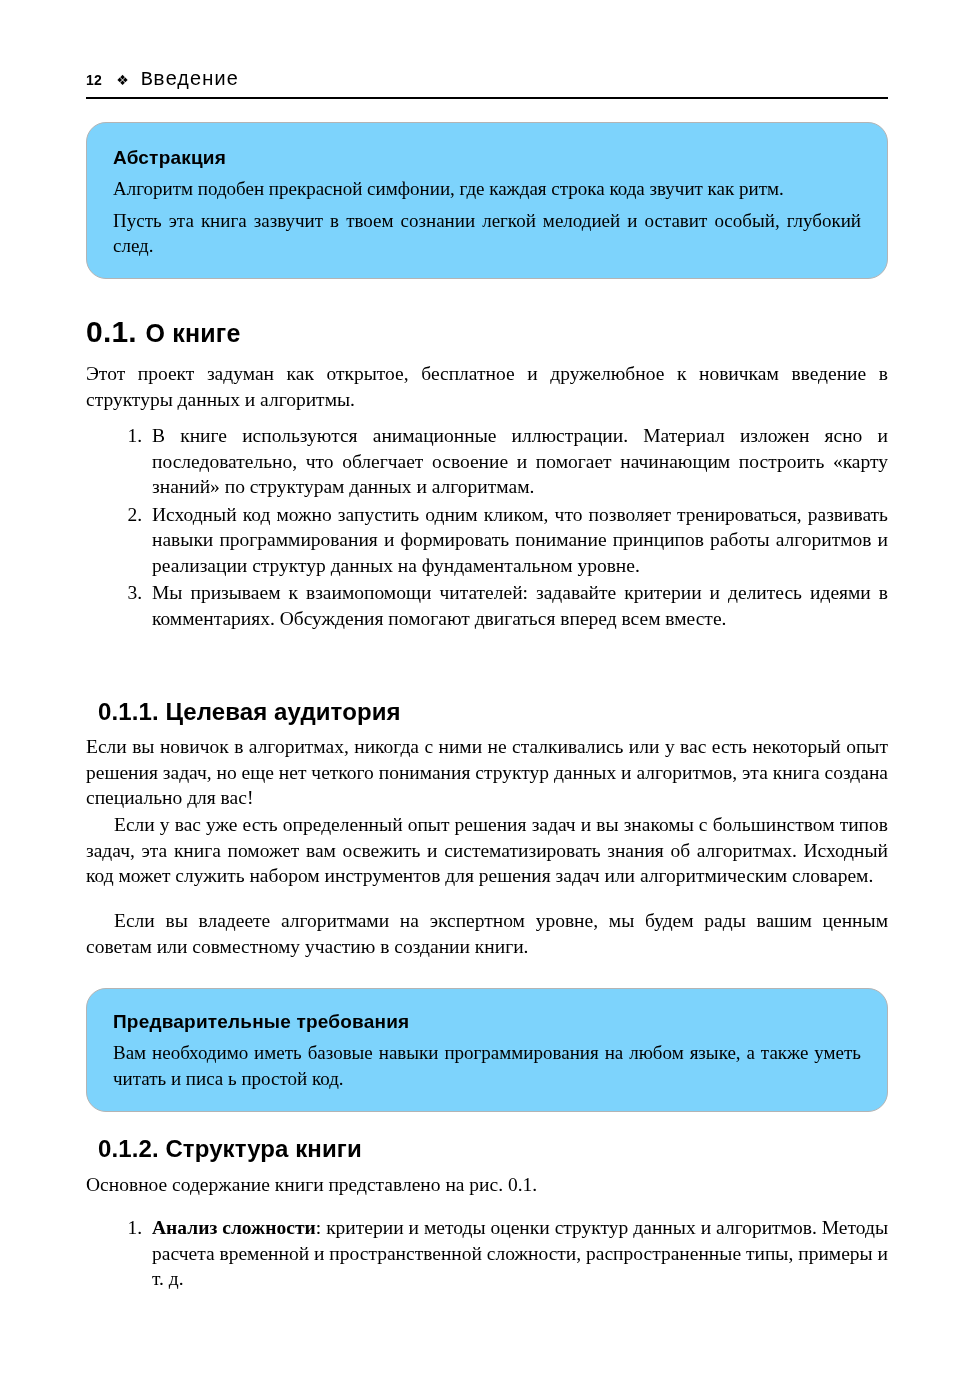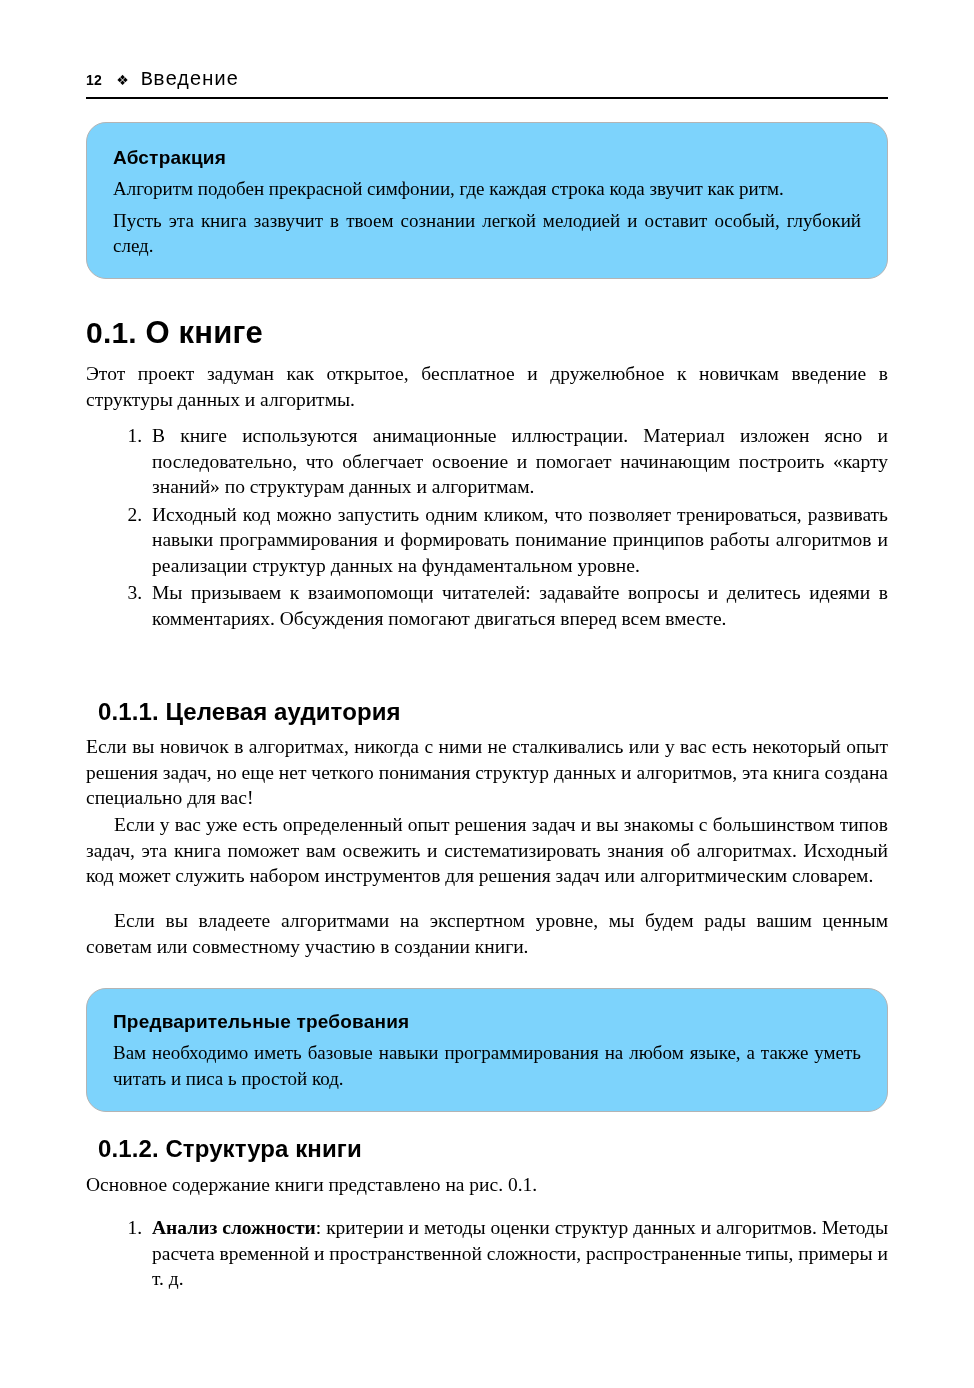--- a/index.html
+++ b/index.html
@@ -93,21 +93,21 @@
   
   h1.sec {
     position: absolute;
     margin: 0;
     font-family: "Liberation Sans", sans-serif;
     font-weight: bold;
     font-size: 30px;
     letter-spacing: 0.2px;
   }
   h1.sec .smallcaps {
-    font-size: 31px;
+    font-size: 25px;
   }
   h2.sub {
     position: absolute;
     margin: 12px;
     font-family: "Liberation Sans", sans-serif;
     font-weight: bold;
     font-size: 24px;
     letter-spacing: 0.1px;
   }
   #h-about { left: 86px; top: 315px; }
@@ -189,21 +189,21 @@
     <li>
       <span class="num">1.</span>
       <span>В книге используются анимационные иллюстрации. Материал изложен ясно и последовательно, что облегчает освоение и помогает начинающим построить «карту знаний» по структурам данных и алгоритмам.</span>
     </li>
     <li>
       <span class="num">2.</span>
       <span>Исходный код можно запустить одним кликом, что позволяет тренироваться, развивать навыки программирования и формировать понимание принципов работы алгоритмов и реализации структур данных на фундаментальном уровне.</span>
     </li>
     <li>
       <span class="num">3.</span>
-      <span>Мы призываем к взаимопомощи читателей: задавайте вопросы и делитесь идеями в комментариях. Обсуждения помогают двигаться вперед всем вместе.</span>
+      <span>Мы призываем к взаимопомощи читателей: задавайте критерии и делитесь идеями в комментариях. Обсуждения помогают двигаться вперед всем вместе.</span>
     </li>
   </ol>
 
   <h2 class="sub" id="h-audience">0.1.1. Целевая аудитория</h2>
   <div class="para" id="p-aud-1">Если вы новичок в алгоритмах, никогда с ними не сталкивались или у вас есть некоторый опыт решения задач, но еще нет четкого понимания структур данных и алгоритмов, эта книга создана специально для вас!</div>
   <div class="para indent" id="p-aud-2">Если у вас уже есть определенный опыт решения задач и вы знакомы с большинством типов задач, эта книга поможет вам освежить и систематизировать знания об алгоритмах. Исходный код может служить набором инструментов для решения задач или алгоритмическим словарем.</div>
   <div class="para indent" id="p-aud-3">Если вы владеете алгоритмами на экспертном уровне, мы будем рады вашим ценным советам или совместному участию в создании книги.</div>
 
   <div class="callout" id="callout-prereq">
     <p class="callout-title">Предварительные требования</p>

